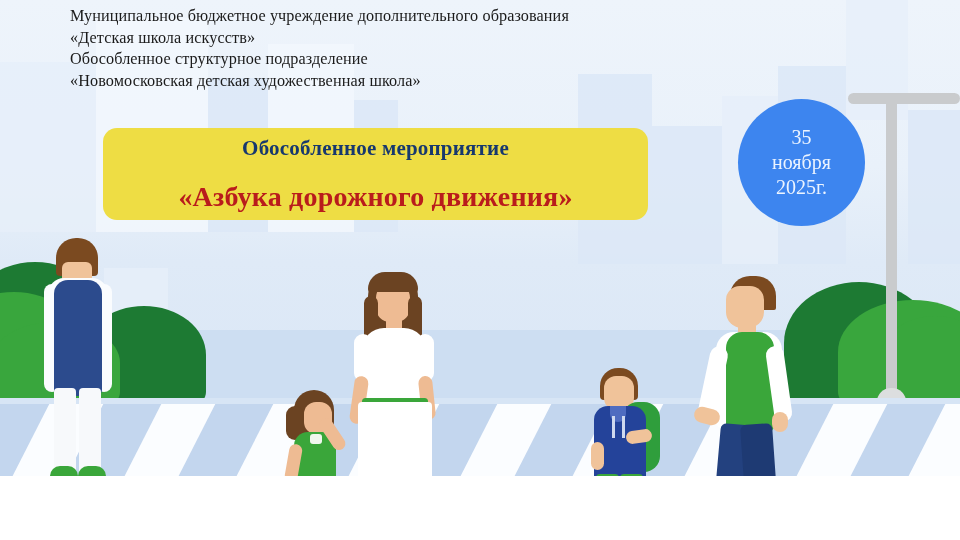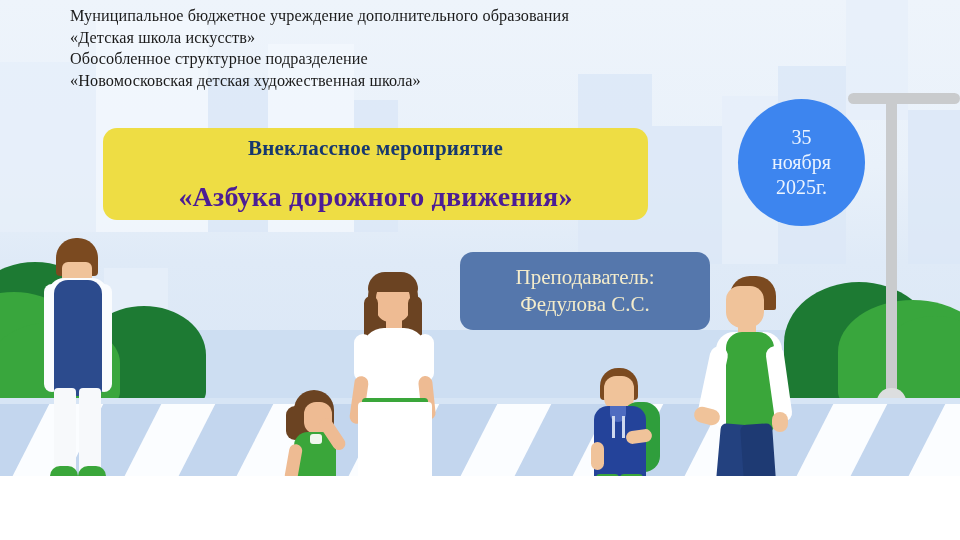--- a/index.html
+++ b/index.html
@@ -39,21 +39,21 @@
     position:absolute;left:70px;top:6px;width:700px;
     font-family:"Liberation Serif", serif;font-size:16.2px;line-height:21.5px;
     color:#1b1b1b;white-space:pre-line;letter-spacing:.1px;
   }
   #title-banner{
     position:absolute;left:103px;top:128px;width:545px;height:92px;
     background:#eedd44;border-radius:14px;
     display:flex;flex-direction:column;align-items:center;justify-content:center;
   }
   #title-line1{font-family:"Liberation Serif",serif;font-weight:bold;font-size:21px;color:#17386e;letter-spacing:.2px;}
-  #title-line2{font-family:"Liberation Serif",serif;font-weight:bold;font-size:28px;color:#4c1d95;margin-top:20px;letter-spacing:.2px;}
+  #title-line2{font-family:"Liberation Serif",serif;font-weight:bold;font-size:28px;color:#b91c1c;margin-top:20px;letter-spacing:.2px;}
 
   #date-circle{
     position:absolute;left:738px;top:99px;width:127px;height:127px;border-radius:50%;
     background:#3d85ef;display:flex;align-items:center;justify-content:center;
   }
   #date-text{font-family:"Liberation Serif",serif;font-size:20px;line-height:25px;color:#ecf4ff;text-align:center;white-space:pre-line;}
 
   #teacher-box{
     position:absolute;left:460px;top:252px;width:250px;height:78px;
     background:#5577ac;border-radius:13px;
@@ -203,28 +203,24 @@
     <div class="sh" style="left:26px;top:148px;width:30px;height:116px;background:#23417f;border-radius:6px 6px 4px 4px;transform:rotate(5deg);"></div>
     <div class="sh" style="left:54px;top:148px;width:32px;height:116px;background:#1e3a73;border-radius:6px 6px 4px 4px;transform:rotate(-4deg);"></div>
   </div>
 
   <div id="org-text">Муниципальное бюджетное учреждение дополнительного образования
 «Детская школа искусств»
 Обособленное структурное подразделение
 «Новомосковская детская художественная школа»</div>
 
   <div id="title-banner">
-    <div id="title-line1">Внеклассное мероприятие</div>
+    <div id="title-line1">Обособленное мероприятие</div>
     <div id="title-line2">«Азбука дорожного движения»</div>
   </div>
 
   <div id="date-circle">
     <div id="date-text">35
 ноября
 2025г.</div>
   </div>
 
-  <div id="teacher-box">
-    <div id="teacher-text">Преподаватель:
-Федулова С.С.</div>
-  </div>
 
 </div>
 
 </body></html>

